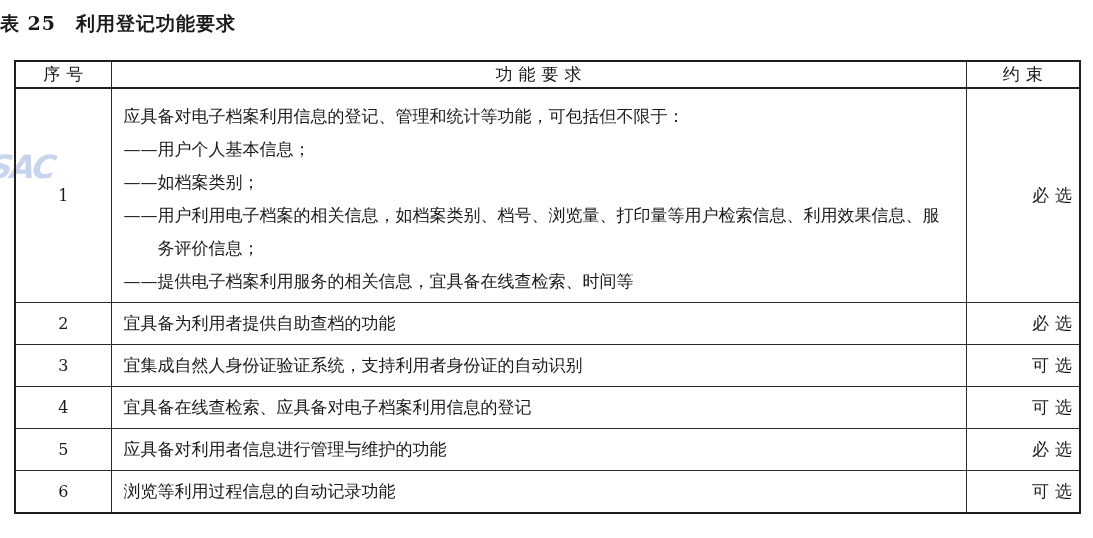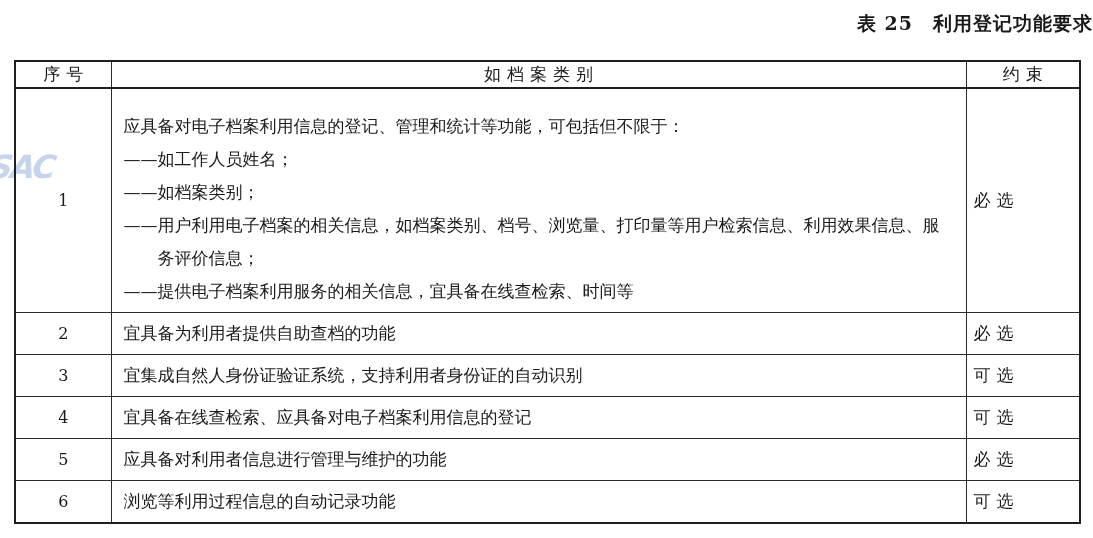--- a/index.html
+++ b/index.html
@@ -29,21 +29,21 @@
     letter-spacing: -2px;
     color: var(--wm-color, #b4c7e7);
     opacity: 0.75;
     transform: skewX(-8deg);
     z-index: 0;
     user-select: none;
   }
   .doc-title {
     margin: 0;
     padding-top: 11px;
-    text-align: right;
+    text-align: left;
     font-size: 19px;
     font-weight: bold;
     letter-spacing: 1px;
     position: relative;
     z-index: 2;
   }
   table.req-table {
     border-collapse: collapse;
     table-layout: fixed;
     width: 1065px;
@@ -72,59 +72,59 @@
   tbody tr.tall { height: 203px; }
   td.col-no {
     text-align: center;
     font-size: 16px;
   }
   td.col-req {
     padding: 0 14px 0 12px;
     text-align: left;
     vertical-align: middle;
   }
-  tr.tall td.col-req { padding-top: 21px; padding-bottom: 4px; }
+  tr.tall td.col-req { padding-top: 11px; padding-bottom: 4px; }
   td.col-req .line {
     line-height: 33px;
   }
   td.col-req .line.dash {
     padding-left: 2em;
     text-indent: -2em;
   }
   td.col-constraint {
-    text-align: left;
+    text-align: right;
     letter-spacing: 0.35em;
     text-indent: 0.35em;
   }
 </style>
 </head>
 <body style="--wm-color: #b4c7e7;">
 
 <div class="page">
   <div class="watermark">SAC</div>
   <h1 class="doc-title">表 25　利用登记功能要求</h1>
   <table class="req-table">
     <colgroup>
       <col class="c-no">
       <col class="c-req">
       <col class="c-con">
     </colgroup>
     <thead>
       <tr>
         <th>序号</th>
-        <th>如档案类别</th>
+        <th>功能要求</th>
         <th>约束</th>
       </tr>
     </thead>
     <tbody>
         <tr class="tall">
           <td class="col-no">1</td>
           <td class="col-req">
             <div class="line">应具备对电子档案利用信息的登记、管理和统计等功能，可包括但不限于：</div>
-            <div class="line dash">——如工作人员姓名；</div>
+            <div class="line dash">——用户个人基本信息；</div>
             <div class="line dash">——如档案类别；</div>
             <div class="line dash">——用户利用电子档案的相关信息，如档案类别、档号、浏览量、打印量等用户检索信息、利用效果信息、服务评价信息；</div>
             <div class="line dash">——提供电子档案利用服务的相关信息，宜具备在线查检索、时间等</div>
           </td>
           <td class="col-constraint">必选</td>
         </tr>
         <tr>
           <td class="col-no">2</td>
           <td class="col-req">宜具备为利用者提供自助查档的功能</td>
           <td class="col-constraint">必选</td>

